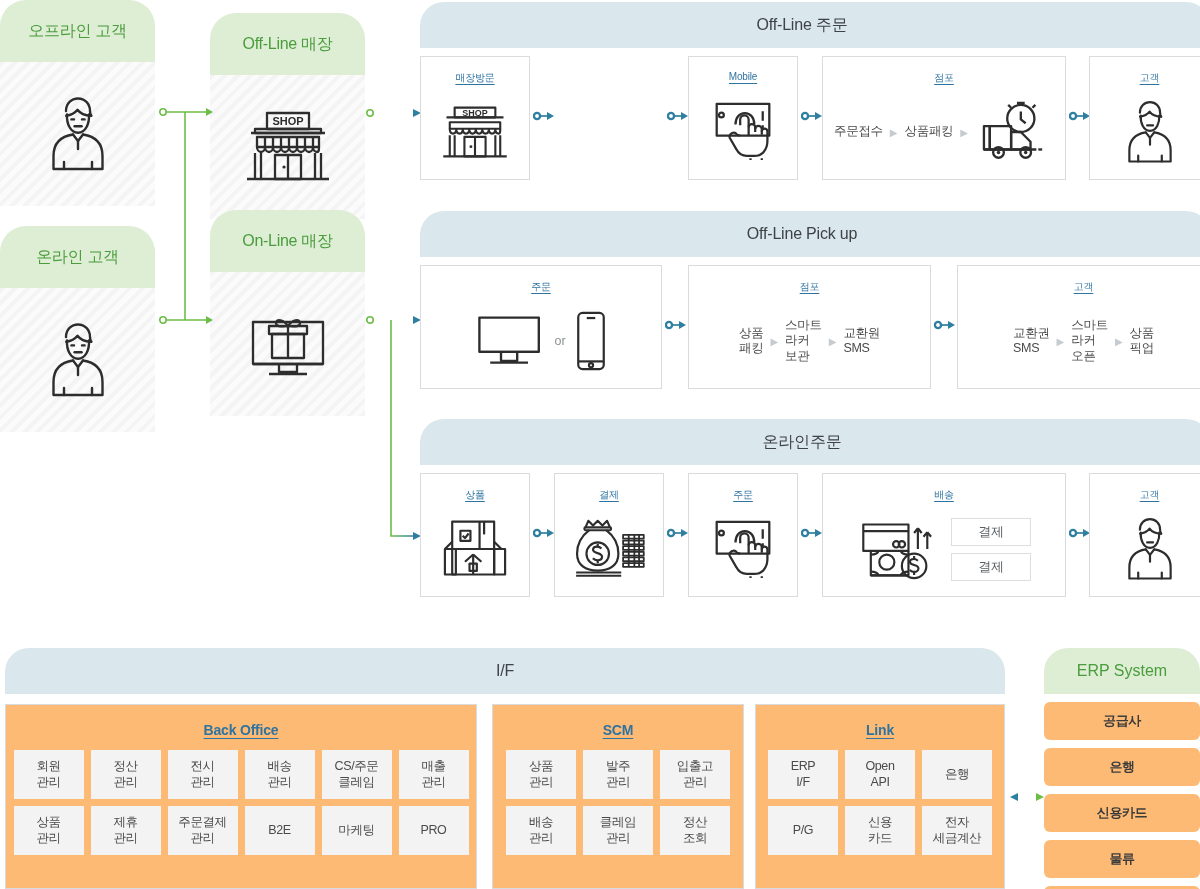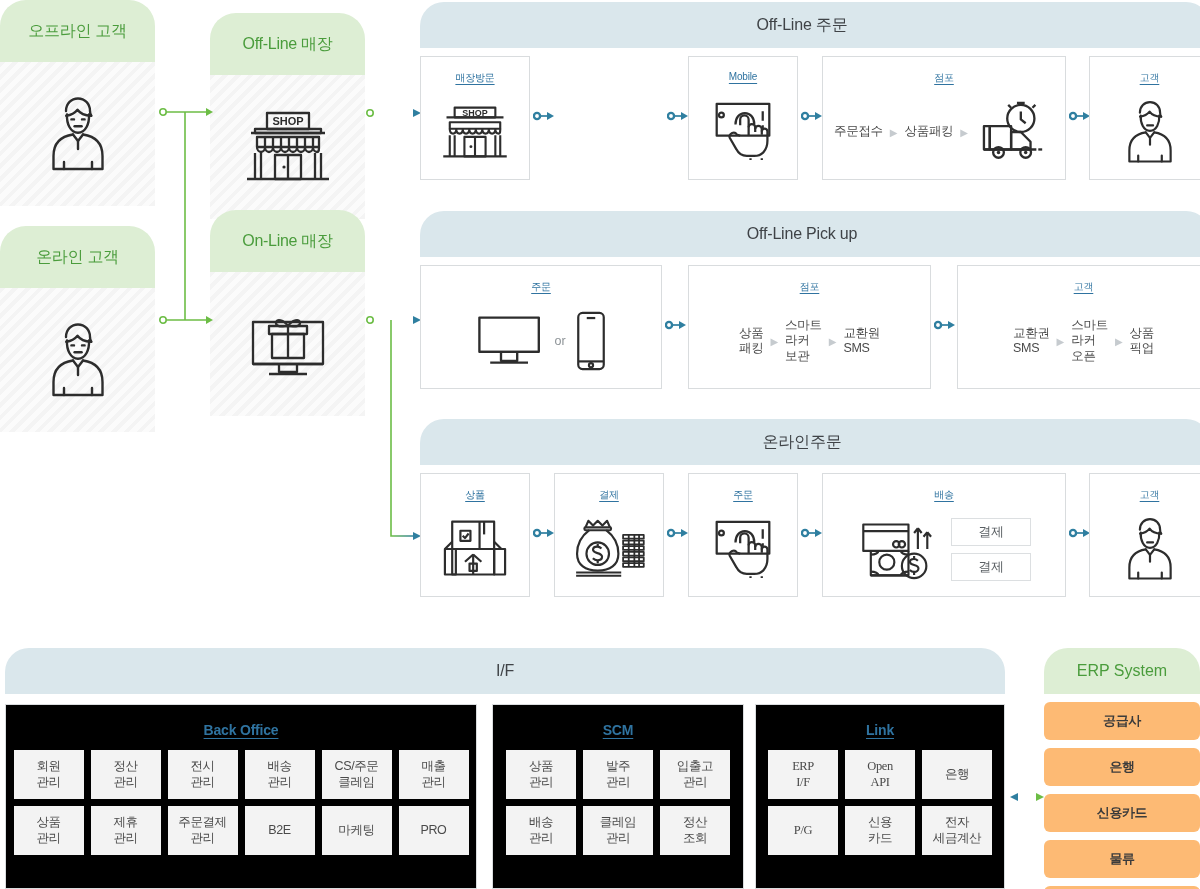--- a/index.html
+++ b/index.html
@@ -100,21 +100,21 @@
   .pillcol { display:flex; flex-direction:column; gap:7px; }
 
   
   .conn { position:absolute; }
   .conn svg { display:block; }
 
   
   .ifgroup {
     position:absolute;
     border:1px solid #d9dcde;
-    background:#000000;
+    background:#fdba74;
     top:704px;
     height:185px;
   }
   .ifgroup .gtitle {
     text-align:center;
     font-size:14px;
     color:#2f73a0;
     text-decoration:underline;
     text-underline-offset:3px;
     margin-top:17px;
@@ -675,21 +675,21 @@
 관리</div>
       <div class="ifcell">클레임
 관리</div>
       <div class="ifcell">정산
 조회</div>
     </div>
   </div>
 
   <div class="ifgroup" id="g-link">
     <div class="gtitle">Link</div>
-    <div class="ifgrid" style="width:224px;font-family:Liberation Serif, serif;">
+    <div class="ifgrid" style="width:224px;">
       <div class="ifcell">ERP
 I/F</div>
       <div class="ifcell">Open
 API</div>
       <div class="ifcell">은행</div>
       <div class="ifcell">P/G</div>
       <div class="ifcell">신용
 카드</div>
       <div class="ifcell">전자
 세금계산</div>

